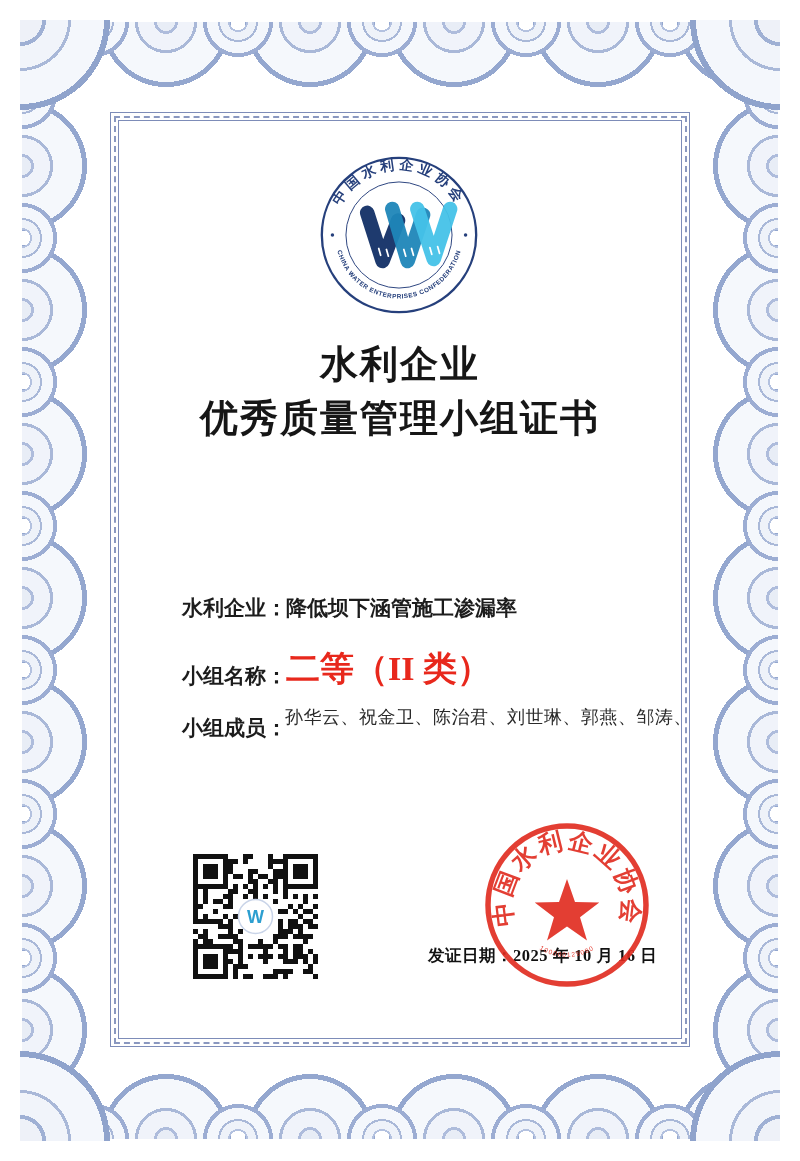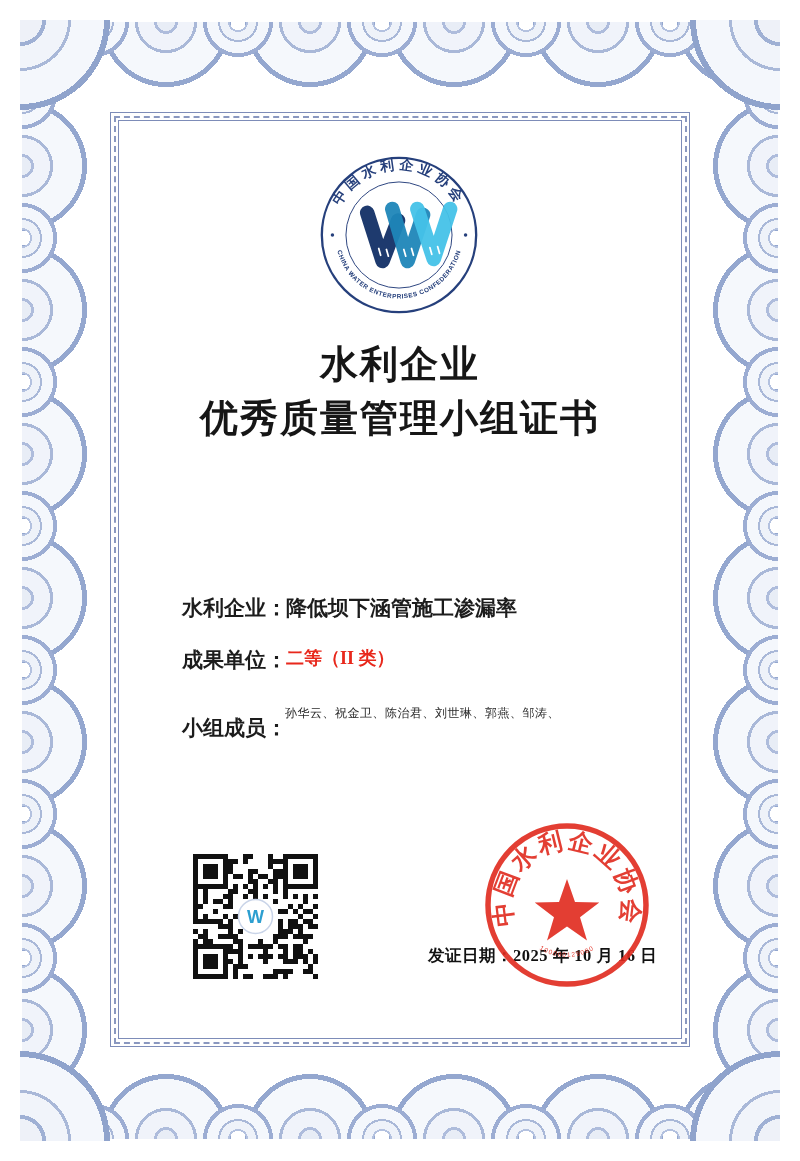--- a/index.html
+++ b/index.html
@@ -45,22 +45,22 @@
 
   
   .logo-wrap { position:absolute; left:317px; top:153px; width:164px; height:164px; }
   .title { position:absolute; left:0; width:800px; text-align:center; font-weight:700; color:#161616; letter-spacing:2px; font-size:38px; font-family:"Liberation Sans", sans-serif; }
   .title-1 { top:339px; }
   .title-2 { top:393px; }
 
   .row { position:absolute; left:182px; white-space:nowrap; color:#1c1c1c; }
   .lab { display:inline-block; width:104px; font-size:21px; font-weight:700; font-family:"Liberation Sans", sans-serif; }
   .val { font-size:21px; font-weight:700; font-family:"Liberation Sans", sans-serif; }
-  .val-red { font-size:18px; font-weight:700; color:#e8281c; font-family:"Liberation Serif", serif; }
-  .members-line { position:absolute; font-size:12px; letter-spacing:0.5px; color:#2a2a2a; font-family:"Liberation Serif", serif; white-space:nowrap; }
+  .val-red { font-size:34px; font-weight:700; color:#e8281c; font-family:"Liberation Serif", serif; }
+  .members-line { position:absolute; font-size:18px; letter-spacing:0.5px; color:#2a2a2a; font-family:"Liberation Serif", serif; white-space:nowrap; }
 
   .qr { position:absolute; left:193px; top:854px; width:125px; height:125px; }
   .seal { position:absolute; left:479px; top:817px; width:176px; height:176px; opacity:0.9; }
   .issue { position:absolute; left:428px; top:945px; font-size:16.5px; font-weight:600; color:#111; font-family:"Liberation Serif", serif; white-space:nowrap; letter-spacing:0.5px; }
 </style>
 </head>
 <body>
 
 <div class="page">
 
@@ -103,21 +103,21 @@
     </svg>
   </div>
 
   <div class="title title-1">水利企业</div>
   <div class="title title-2">优秀质量管理小组证书</div>
 
   <div class="row" style="top:594px">
     <span class="lab">水利企业：</span><span class="val">降低坝下涵管施工渗漏率</span>
   </div>
   <div class="row" style="top:646px">
-    <span class="lab" style="vertical-align:middle">成果单位：</span><span class="val-red">二等（II 类）</span>
+    <span class="lab" style="vertical-align:middle">小组名称：</span><span class="val-red">二等（II 类）</span>
   </div>
   <div class="row" style="top:714px">
     <span class="lab">小组成员：</span>
   </div>
   <div class="members-line" style="left:285px; top:705px">孙华云、祝金卫、陈治君、刘世琳、郭燕、邹涛、</div>
 
   <div class="qr">
     <svg id="qrSvg" width="125" height="125" viewBox="0 0 125 125">
         <rect x="50" y="0" width="5" height="5" fill="#111"></rect>
         <rect x="55" y="0" width="5" height="5" fill="#111"></rect>

